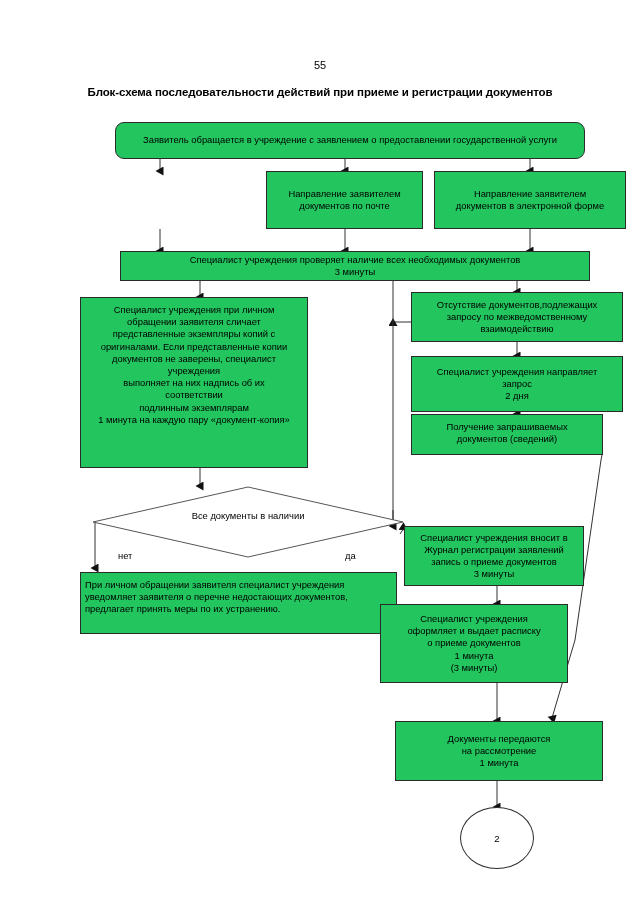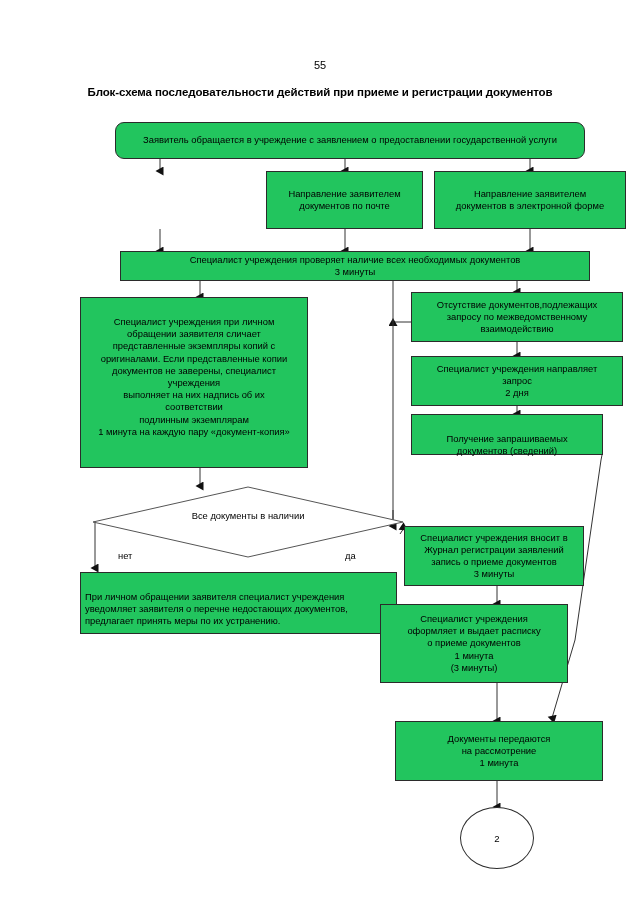--- a/index.html
+++ b/index.html
@@ -52,21 +52,21 @@
     font-size: 9.4px;
     line-height: 12.2px;
     padding: 2px 3px;
     z-index: 3;
   }
   .node.rounded {
     border-radius: 9px;
   }
   .node.top-aligned {
     align-items: flex-start;
-    padding-top: 18px;
+    padding-top: 6px;
   }
   .node.left-text {
     text-align: left;
     justify-content: flex-end;
     padding-left: 4px;
   }
   .node .txt { display: block; width: 100%; white-space: pre-line; }
 
   .diamond-wrap {
     position: absolute;
@@ -197,21 +197,21 @@
 подлинным экземплярам
 1 минута на каждую пару «документ-копия»</span>
   </div>
 
   <div class="node" style="left:411px; top:292px; width:212px; height:50px;">
     <span class="txt">Отсутствие документов,подлежащих
 запросу по межведомственному
 взаимодействию</span>
   </div>
 
-  <div class="node" style="left:411px; top:356px; width:212px; height:50px;">
+  <div class="node" style="left:411px; top:356px; width:212px; height:56px;">
     <span class="txt">Специалист учреждения направляет
 запрос
 2 дня</span>
   </div>
 
   <div class="node top-aligned" style="left:411px; top:414px; width:192px; height:41px;">
     <span class="txt">Получение запрашиваемых
 документов (сведений)</span>
   </div>
 

